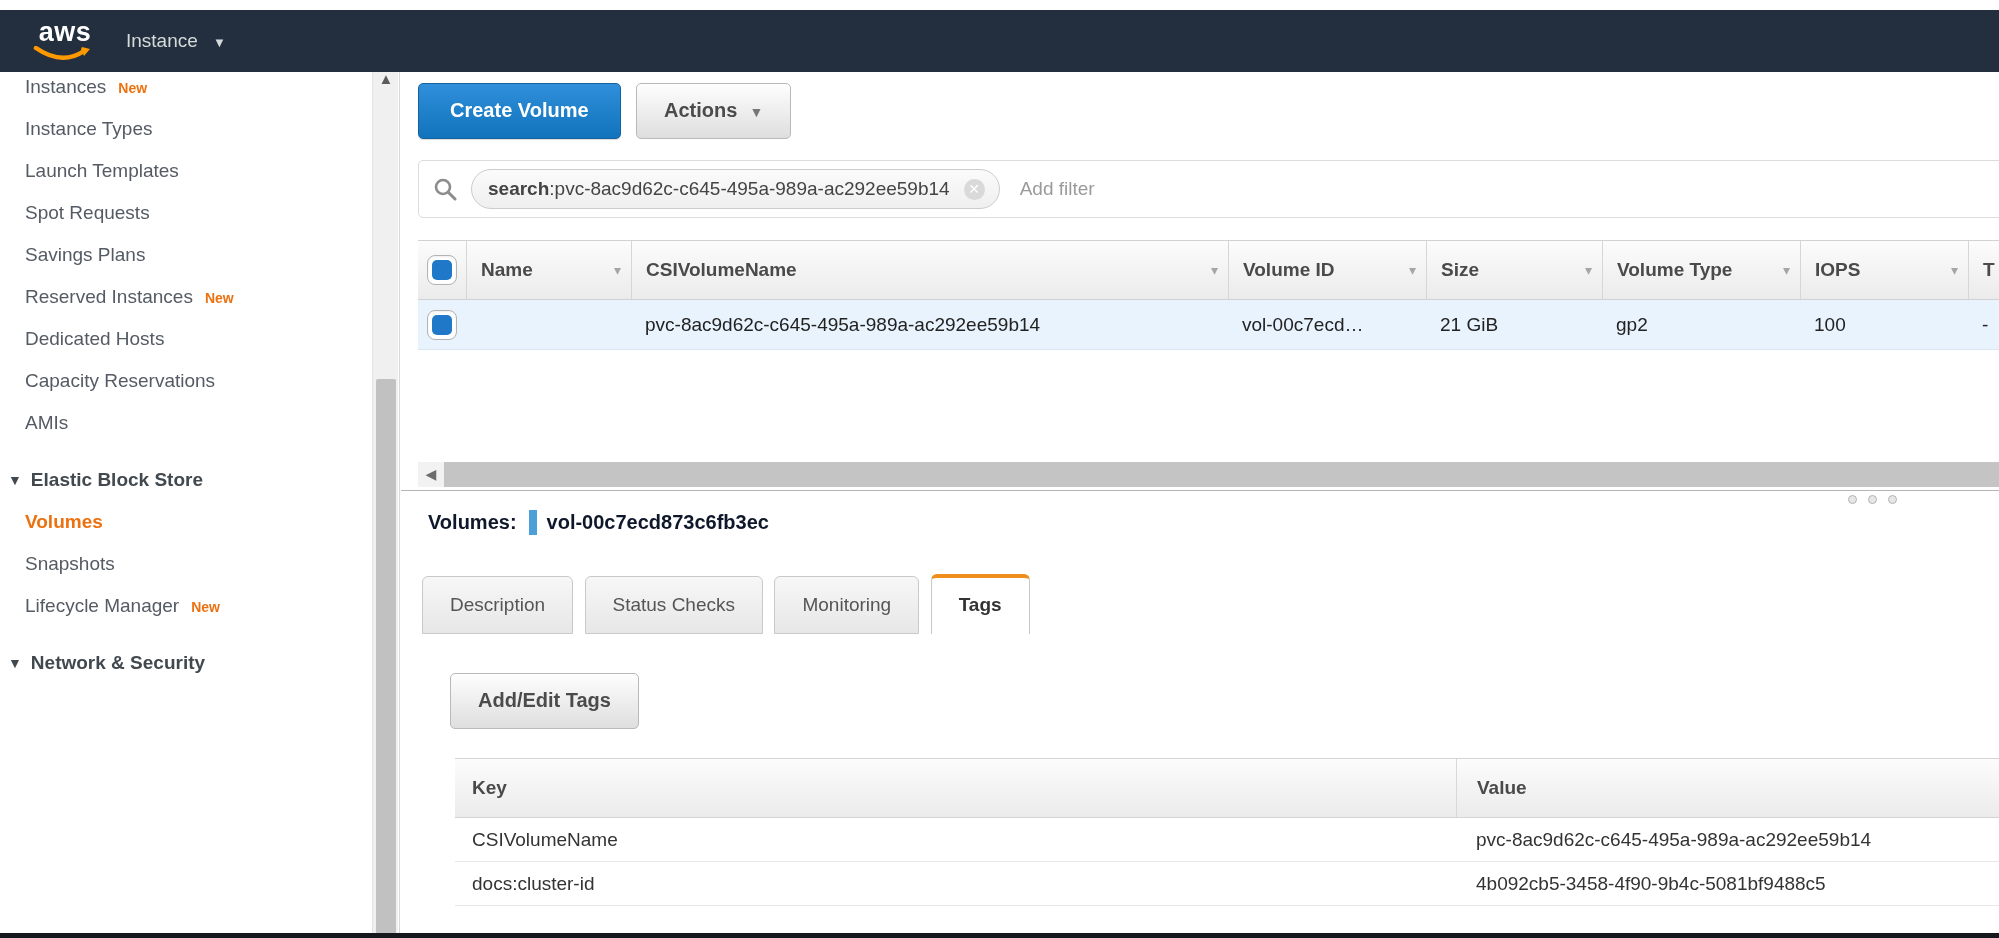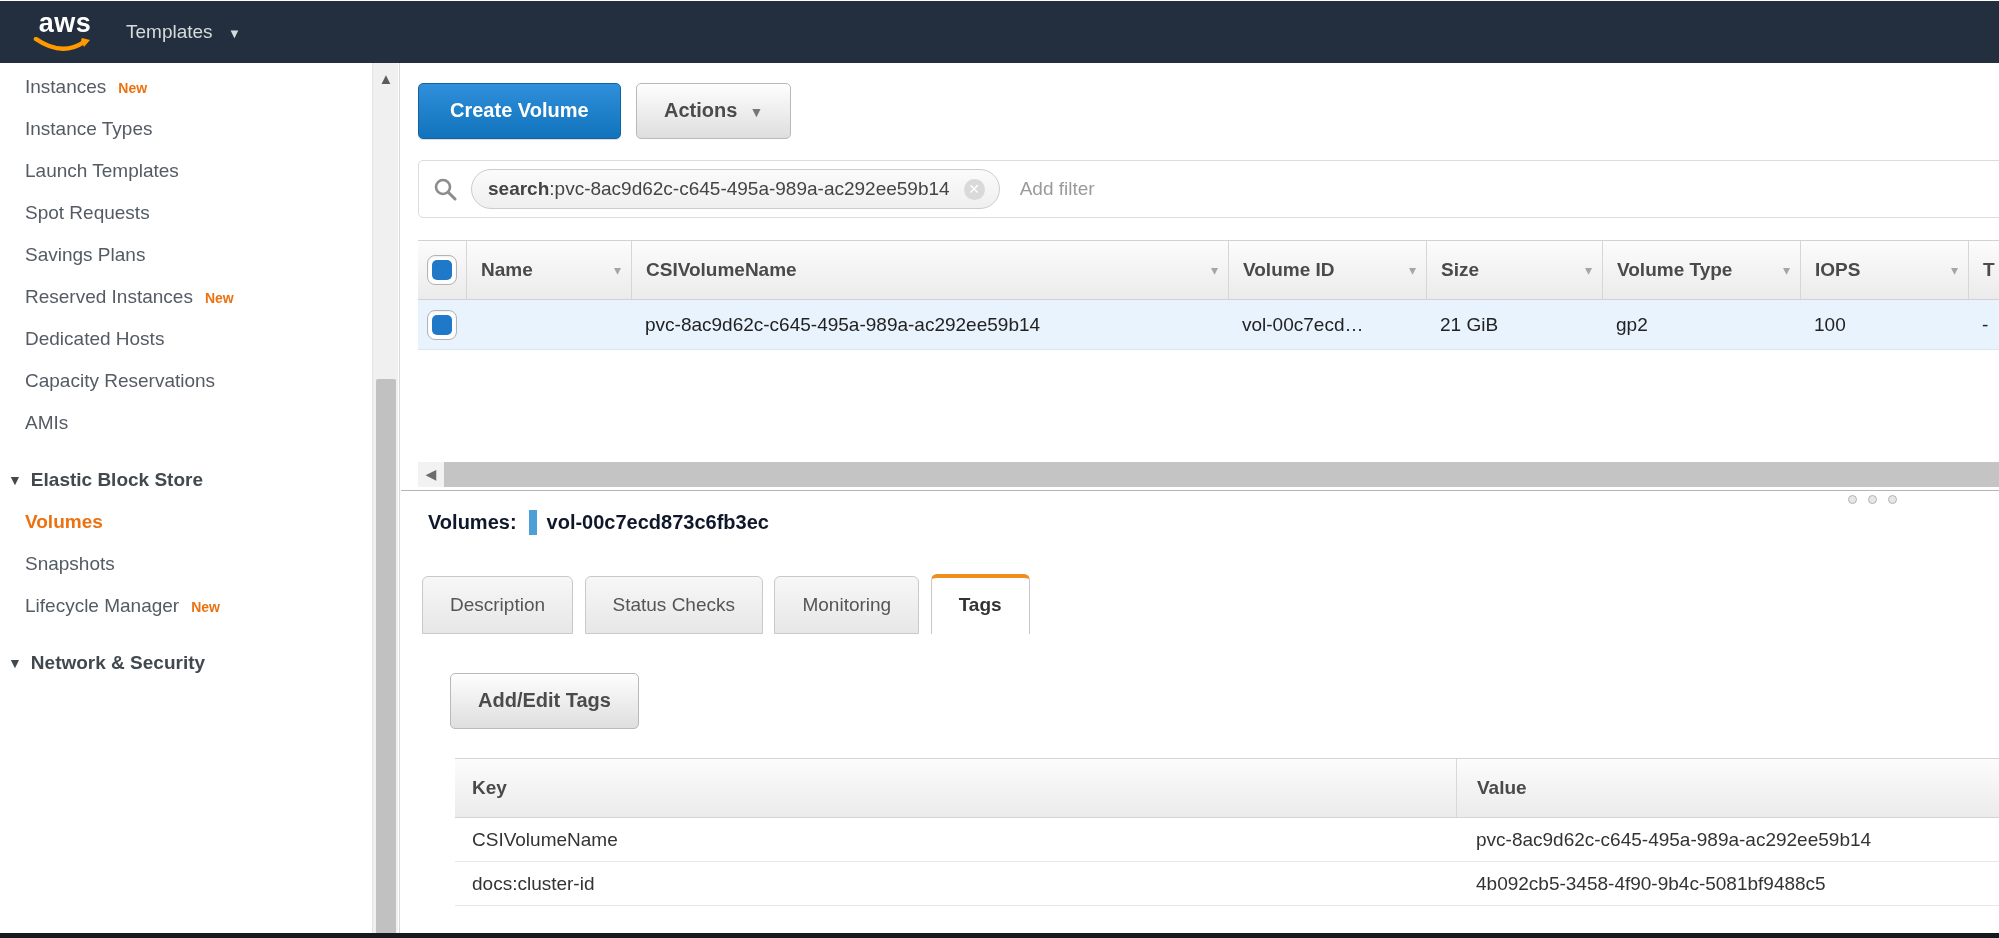--- a/index.html
+++ b/index.html
@@ -1,20 +1,20 @@
 <!DOCTYPE html>
 <html><head>
 <meta charset="utf-8">
 <style>
   * { box-sizing: border-box; margin: 0; padding: 0; }
   html,body { width:1999px; height:938px; overflow:hidden; }
   body { font-family:"Liberation Sans", sans-serif; background:#fff; position:relative; }
 
   
-  .topnav { position:absolute; top:1px; left:0; width:1999px; height:62px; background:#232f3e; z-index:50; }
+  .topnav { position:absolute; top:10px; left:0; width:1999px; height:62px; background:#232f3e; z-index:50; }
   .logo { position:absolute; left:32px; top:8px; width:66px; height:46px; cursor:pointer; }
   .logo-text { color:#fff; font-weight:bold; font-size:27px; letter-spacing:0.5px; line-height:28px; display:block; text-align:center; }
   .services { position:absolute; left:126px; top:0; height:62px; line-height:62px; color:#d5dbdb; font-size:19px; cursor:pointer; }
   .services .chev { font-size:13px; color:#d5dbdb; margin-left:10px; }
   .nav-search { position:absolute; left:862px; top:8px; width:927px; height:46px; border:1px solid #5f6b7a; background:#232f3e; display:flex; align-items:center; padding:0 16px; }
   .nav-search svg { flex:0 0 auto; }
   .nav-search input { flex:1 1 auto; background:transparent; border:none; outline:none; color:#d5dbdb; font-size:19px; font-style:italic; margin-left:14px; font-family:"Liberation Sans", sans-serif; }
   .nav-search input::placeholder { color:#99a5ae; font-style:italic; }
   .nav-shortcut { color:#99a5ae; font-size:19px; flex:0 0 auto; }
 
@@ -96,21 +96,21 @@
 
 <div class="topnav">
   <div class="logo">
     <span class="logo-text">aws</span>
     <svg width="60" height="16" viewBox="0 0 60 16">
       <path d="M4 2 Q30 20 52 5" stroke="#ff9900" stroke-width="4.5" fill="none" stroke-linecap="round"></path>
       <path d="M50 1 l8 2 -6 7 -3 -7 z" fill="#ff9900"></path>
     </svg>
   </div>
   <div class="services">
-    <span>Templates</span>
+    <span>Instance</span>
     <span class="chev">▼</span>
   </div>
 </div>
 
 <div class="sidebar">
   <div class="side-list">
     <div class="side-item">
       <span>Instances</span><span class="badge-new">New</span>
     </div>
     <div class="side-item">

